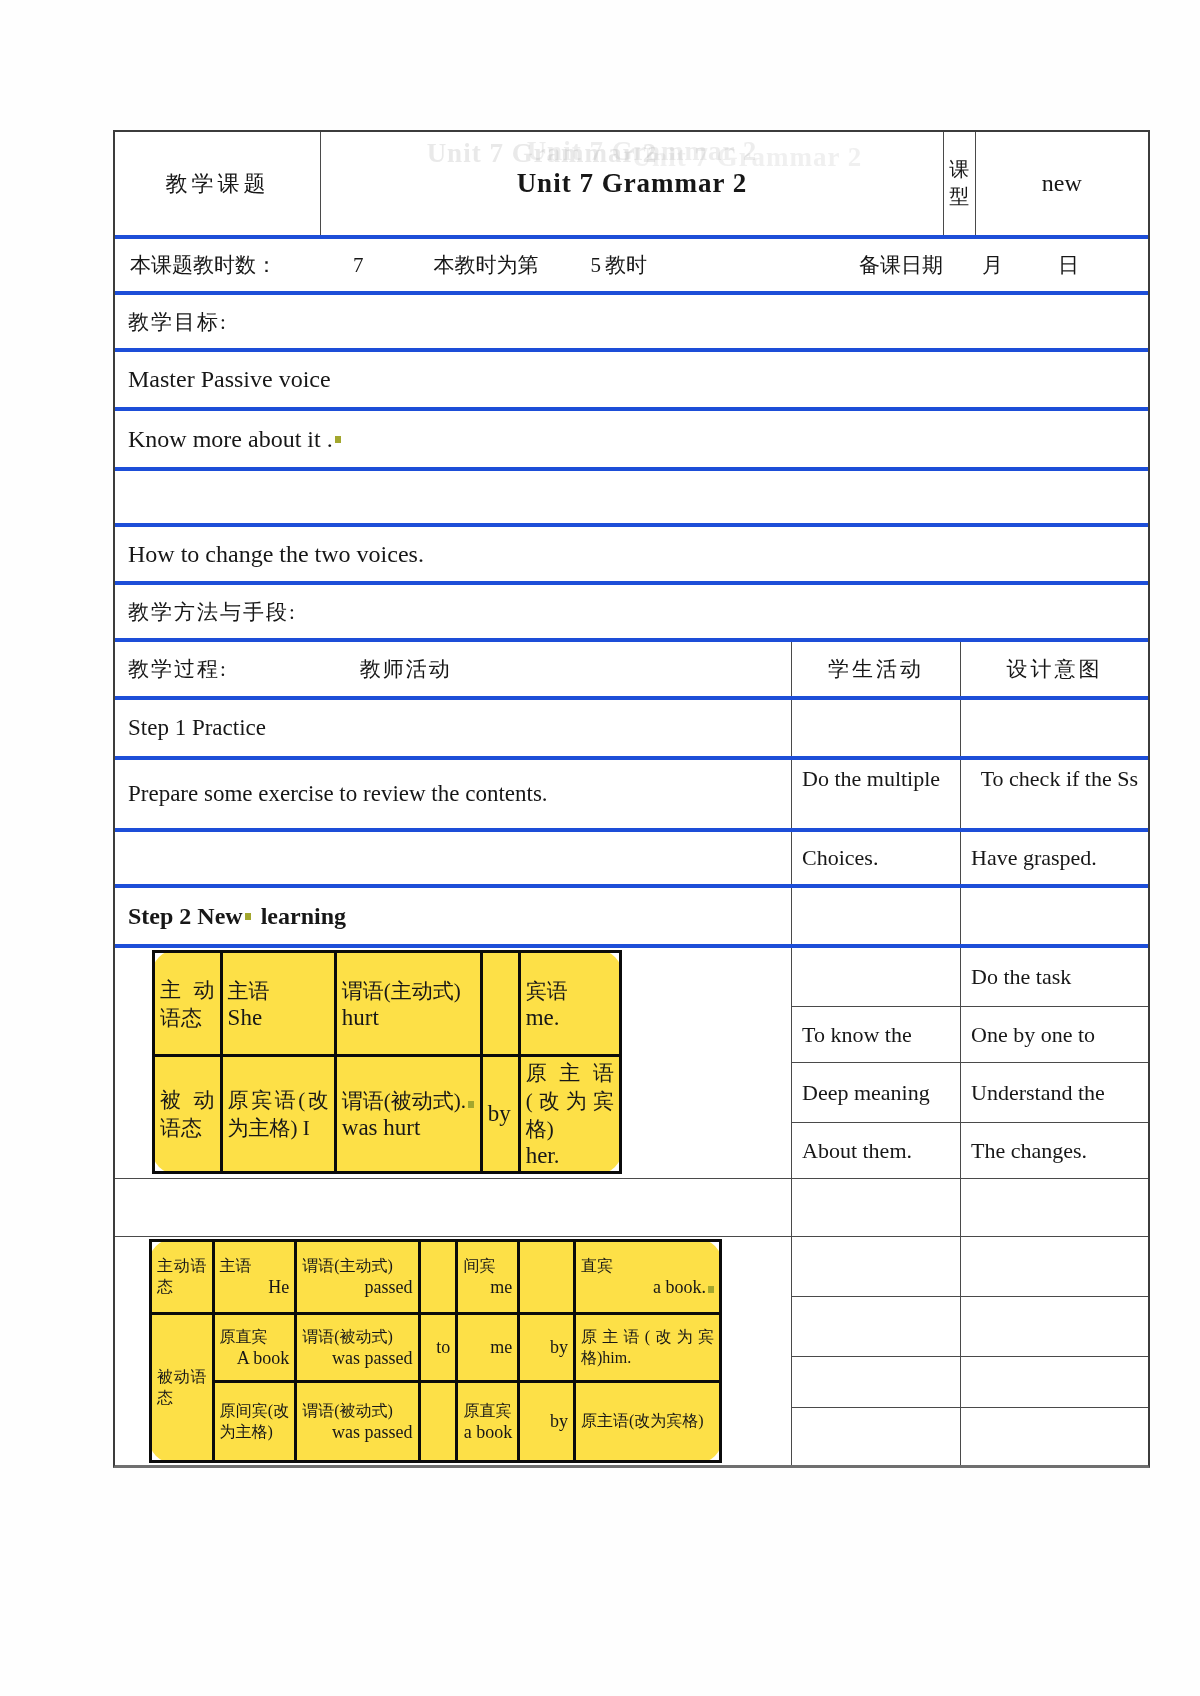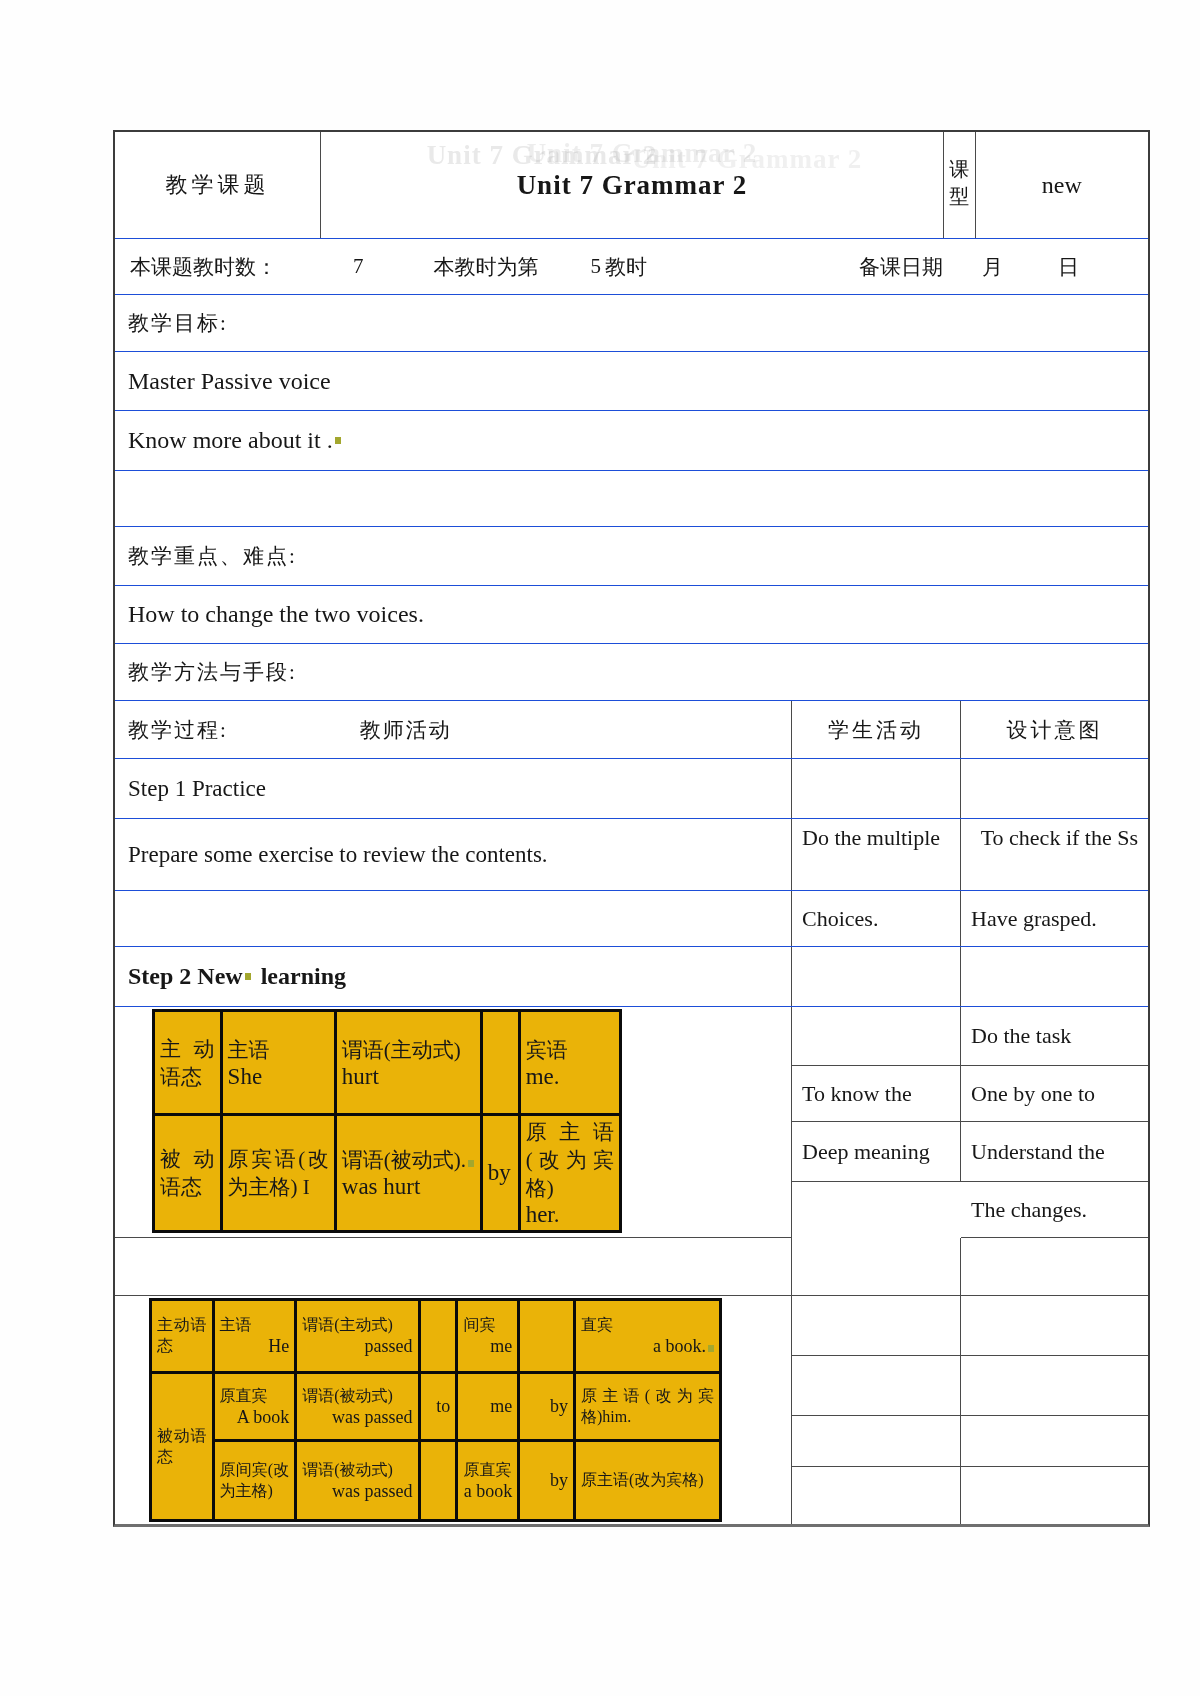--- a/index.html
+++ b/index.html
@@ -10,21 +10,21 @@
     font-family: "Liberation Serif", "DejaVu Serif", serif;
     color: #171717;
     overflow: hidden;
   }
   .sheet {
     position: absolute; left: 113px; top: 130px; width: 1037px;
     border: 2px solid #3c3c3c;
     border-bottom: 3px solid #6f6f6f;
     background: #fff;
   }
-  .row { display: flex; border-bottom: 1px solid #1d4ed8; font-family: Liberation Serif, serif; }
+  .row { display: flex; border-bottom: 4px solid #1d4ed8; font-family: Liberation Serif, serif; }
   .cell { border-right: 1px solid #4a4a4a; }
   .cell:last-child { border-right: none; text-align: right; }
   .vcent { display: flex; align-items: center; }
   .hcent { justify-content: center; }
 
   
   .r-head { height: 107px; }
   .h-topic { width: 207px; font-size: 22px; letter-spacing: 4px; }
   .h-title { width: 625px; font-size: 27px; font-weight: bold; letter-spacing: 1px;
     text-shadow: -90px -30px 0 rgba(145,145,145,.20), 10px -32px 0 rgba(150,150,150,.17), 115px -26px 0 rgba(150,150,150,.14); }
@@ -64,21 +64,21 @@
   .lower { display: grid; grid-template-columns: 677px 169px 187px;
     grid-template-rows: 59px 56px 60px 56px 58px 60px 60px 51px 57px; }
   .g { border-right: 1px solid #4a4a4a; border-bottom: 1px solid #4a4a4a; }
   .g.nr { border-right: none; } .g.nb { border-bottom: none; }
   .gA { grid-column: 1; grid-row: 1 / 5; position: relative; }
   .gB { grid-column: 1; grid-row: 5 / 6; }
   .gC { grid-column: 1; grid-row: 6 / 10; position: relative; border-bottom: none; }
   .gr { display: flex; align-items: center; padding-left: 10px; font-size: 22px; }
 
   
-  table.vt { border-collapse: collapse; position: absolute; background: #eab308; }
+  table.vt { border-collapse: collapse; position: absolute; background: #fde047; border-radius: 24px; }
   .vt td { border: 3px solid #0b0b0b; vertical-align: middle; padding: 2px 5px; }
   .vt .zh { text-align: justify; text-justify: inter-ideograph; }
   .vt1 { left: 37px; top: 2px; width: 470px; font-size: 21px; }
   .vt1 .en { font-size: 23px; }
   .vt1 tr:nth-child(1) td { height: 104px; }
   .vt1 tr:nth-child(2) td { height: 112px; }
   .vt2 { left: 34px; top: 2px; width: 573px; font-size: 16px; }
   .vt2 .en { font-size: 18px; text-align: right; }
   .vt2 tr:nth-child(1) td { height: 73px; }
   .vt2 tr:nth-child(2) td { height: 68px; }
@@ -112,21 +112,20 @@
   </div>
 
   <div class="row r-goal band vcent zh-label">教学目标:</div>
   <div class="row r-master band vcent en-sent">Master Passive voice</div>
   <div class="row r-know band vcent en-sent">
     <span>Know more about it .</span>
     <span class="mk"></span>
   </div>
   <div class="row r-empty1"></div>
 
-  <div class="row r-keylab band vcent zh-label">教学重点、难点:</div>
   <div class="row r-how band vcent en-sent">How to change the two voices.</div>
 
   <div class="row r-method band vcent zh-label">教学方法与手段:</div>
 
   <div class="row r-proc">
     <div class="cell c-main band vcent zh-label">
       <span>教学过程:</span>
       <span class="proc-teacher">教师活动</span>
     </div>
     <div class="cell c-stu vcent hcent col-head">学生活动</div>
@@ -272,20 +271,21 @@
       </tbody>
         </table>
     </div>
 
     <div class="g gr" style="grid-column:2;grid-row:1"></div>
     <div class="g gr nr" style="grid-column:3;grid-row:1">Do the task</div>
     <div class="g gr" style="grid-column:2;grid-row:2">To know the</div>
     <div class="g gr nr" style="grid-column:3;grid-row:2">One by one to</div>
     <div class="g gr" style="grid-column:2;grid-row:3">Deep meaning</div>
     <div class="g gr nr" style="grid-column:3;grid-row:3">Understand the</div>
+    <div class="g gr" style="grid-column:2;grid-row:4">About them.</div>
     <div class="g gr nr" style="grid-column:3;grid-row:4">The changes.</div>
     <div class="g" style="grid-column:2;grid-row:5"></div>
     <div class="g nr" style="grid-column:3;grid-row:5"></div>
     <div class="g" style="grid-column:2;grid-row:6"></div>
     <div class="g nr" style="grid-column:3;grid-row:6"></div>
     <div class="g" style="grid-column:2;grid-row:7"></div>
     <div class="g nr" style="grid-column:3;grid-row:7"></div>
     <div class="g" style="grid-column:2;grid-row:8"></div>
     <div class="g nr" style="grid-column:3;grid-row:8"></div>
     <div class="g nb" style="grid-column:2;grid-row:9"></div>

